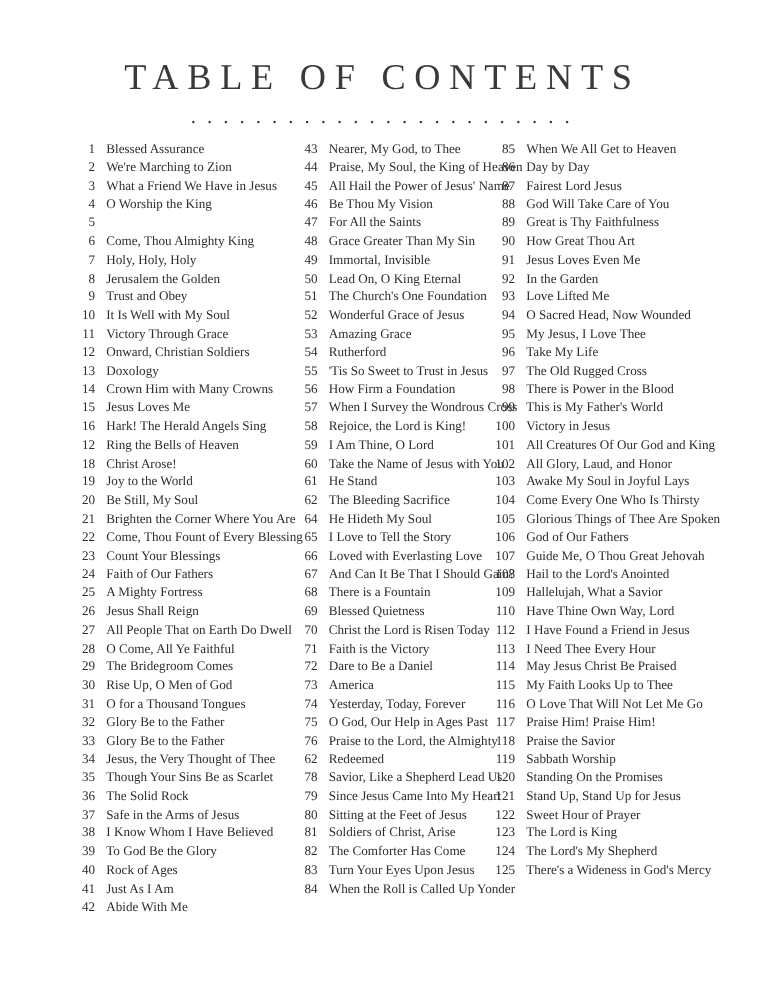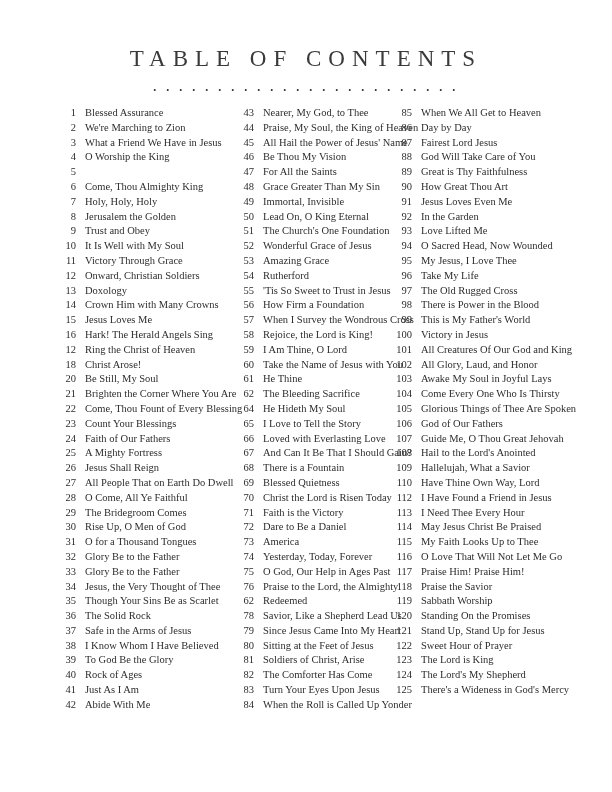--- a/index.html
+++ b/index.html
@@ -14,21 +14,21 @@
     background: #ffffff;
     font-family: "Liberation Serif", "DejaVu Serif", serif;
     color: #2d2d2d;
     overflow: hidden;
   }
   .toc-header {
     margin: 46px 0 0 0;
     text-align: center;
   }
   .toc-title-text {
-    font-size: 23px;
+    font-size: 29px;
     font-weight: 400;
     letter-spacing: 7px;
     color: #3a3a3a;
     margin: 0;
     font-family: "Liberation Serif", "DejaVu Serif", serif;
   }
   .dots-divider {
     text-align: center;
     font-size: 12px;
     font-weight: 700;
@@ -138,27 +138,31 @@
         <div class="toc-row">
           <span class="toc-num">15</span>
           <span class="toc-title">Jesus Loves Me</span>
         </div>
         <div class="toc-row">
           <span class="toc-num">16</span>
           <span class="toc-title">Hark! The Herald Angels Sing</span>
         </div>
         <div class="toc-row">
           <span class="toc-num">12</span>
-          <span class="toc-title">Ring the Christ of Heaven</span>
+          <span class="toc-title">Ring the Bells of Heaven</span>
         </div>
         <div class="toc-row">
           <span class="toc-num">18</span>
           <span class="toc-title">Christ Arose!</span>
         </div>
         <div class="toc-row">
+          <span class="toc-num">19</span>
+          <span class="toc-title">Joy to the World</span>
+        </div>
+        <div class="toc-row">
           <span class="toc-num">20</span>
           <span class="toc-title">Be Still, My Soul</span>
         </div>
         <div class="toc-row">
           <span class="toc-num">21</span>
           <span class="toc-title">Brighten the Corner Where You Are</span>
         </div>
         <div class="toc-row">
           <span class="toc-num">22</span>
           <span class="toc-title">Come, Thou Fount of Every Blessing</span>
@@ -312,21 +316,21 @@
         <div class="toc-row">
           <span class="toc-num">59</span>
           <span class="toc-title">I Am Thine, O Lord</span>
         </div>
         <div class="toc-row">
           <span class="toc-num">60</span>
           <span class="toc-title">Take the Name of Jesus with You</span>
         </div>
         <div class="toc-row">
           <span class="toc-num">61</span>
-          <span class="toc-title">He Thine</span>
+          <span class="toc-title">He Stand</span>
         </div>
         <div class="toc-row">
           <span class="toc-num">62</span>
           <span class="toc-title">The Bleeding Sacrifice</span>
         </div>
         <div class="toc-row">
           <span class="toc-num">64</span>
           <span class="toc-title">He Hideth My Soul</span>
         </div>
         <div class="toc-row">

